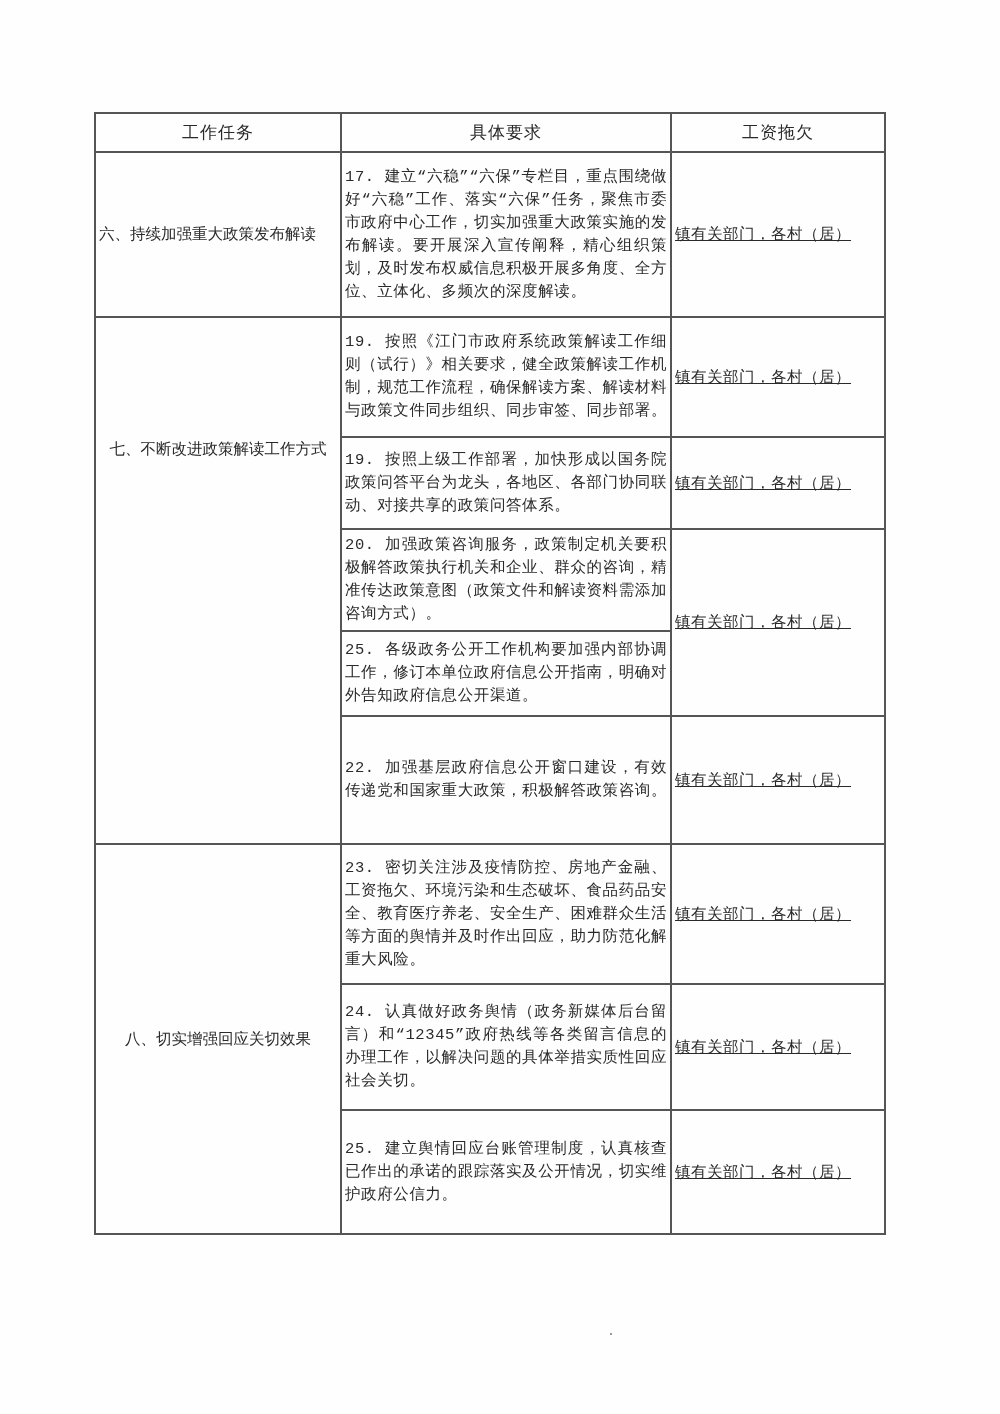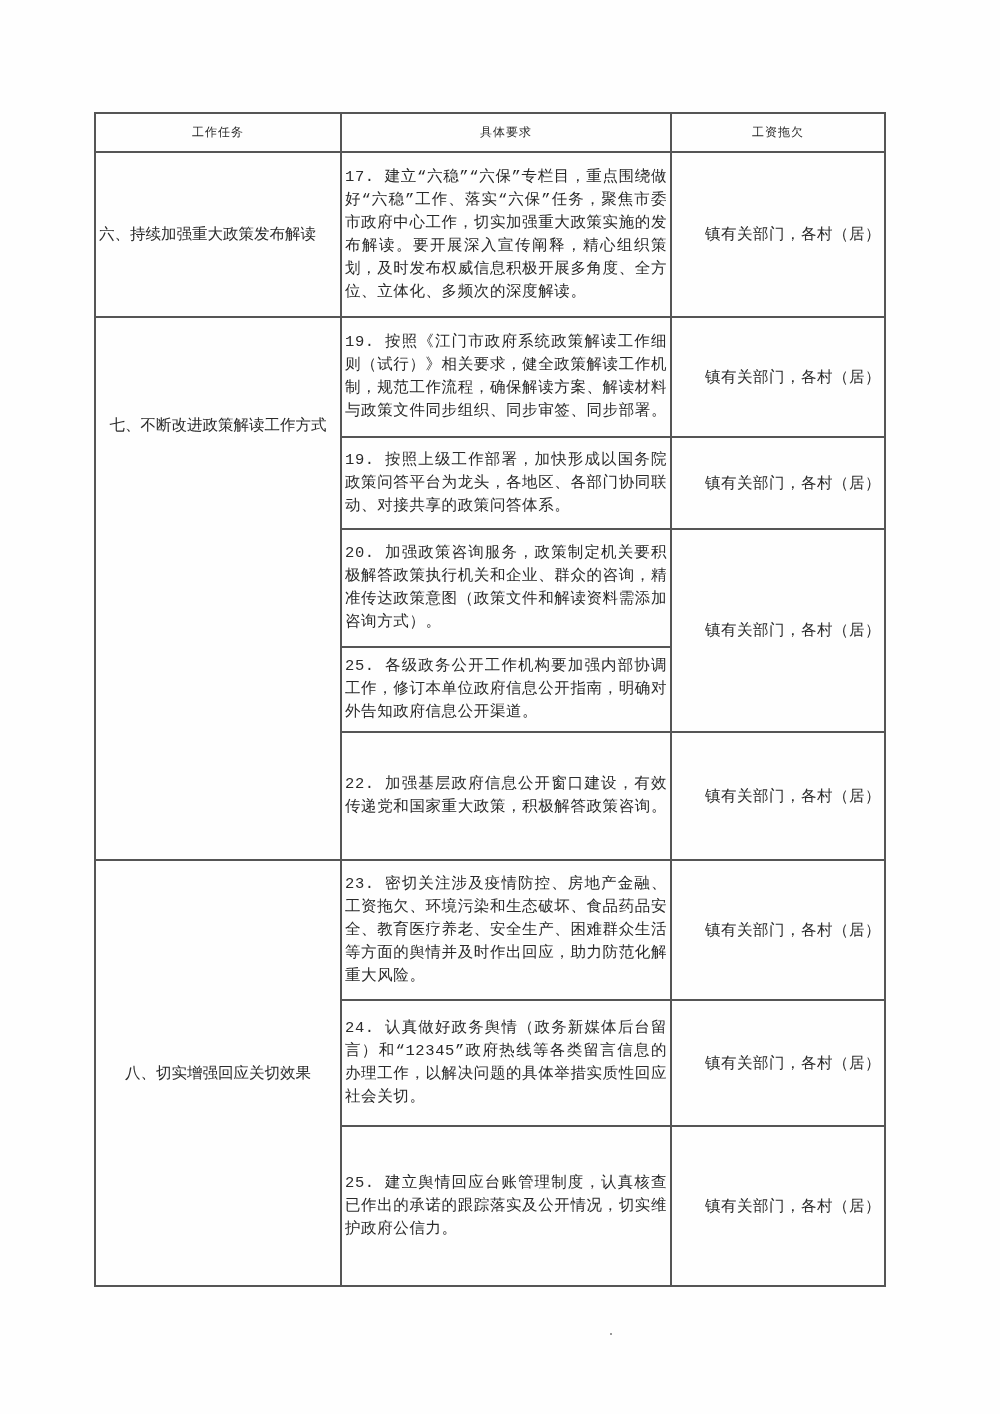--- a/index.html
+++ b/index.html
@@ -7,27 +7,27 @@
            font-family: "DejaVu Serif", "Liberation Serif", serif; color: #2a2a2a; }
     .page { position: absolute; left: 0; top: 0; width: 1000px; height: 1414px; background: #fefefe; }
     table.main {
       position: absolute; left: 94px; top: 112px;
       width: 790px; border-collapse: collapse; table-layout: fixed;
     }
     table.main td, table.main th {
       border: 2px solid #555555; padding: 0 3px; vertical-align: middle;
       font-size: 15.5px; line-height: 23px; font-weight: normal;
     }
-    table.main th { height: 37px; text-align: center; font-size: 12px; letter-spacing: 1px;
+    table.main th { height: 37px; text-align: center; font-size: 17px; letter-spacing: 1px;
                     font-family: "DejaVu Sans", "Liberation Sans", sans-serif; }
     col.c1 { width: 246px; } col.c2 { width: 330px; } col.c3 { width: 214px; }
     td.task { text-align: left; padding-left: 2px; }
     td.task.center { text-align: center; }
     td.req { text-align: justify; letter-spacing: 0.6px; padding-left: 3px; font-family: Liberation Mono, monospace; }
-    td.unit { text-align: right; padding-left: 2px; white-space: nowrap; letter-spacing: 0.5px; }
+    td.unit { text-align: left; padding-left: 2px; white-space: nowrap; letter-spacing: 0.5px; text-decoration: underline; }
     .scan-dot { position: absolute; left: 610px; top: 1333px; width: 2px; height: 2px; background: #999; }
   </style>
 </head>
 <body>
 
 <div class="page">
   <table class="main">
     <colgroup>
         <col class="c1">
         <col class="c2">
@@ -42,49 +42,49 @@
     </thead>
     <tbody>
 
       <tr style="height:165px">
         <td class="task">六、持续加强重大政策发布解读</td>
         <td class="req">17. 建立“六稳”“六保”专栏目，重点围绕做好“六稳”工作、落实“六保”任务，聚焦市委市政府中心工作，切实加强重大政策实施的发布解读。要开展深入宣传阐释，精心组织策划，及时发布权威信息积极开展多角度、全方位、立体化、多频次的深度解读。</td>
         <td class="unit">镇有关部门，各村（居）</td>
       </tr>
 
       <tr style="height:120px">
-        <td class="task center" rowspan="5" style="vertical-align:top; padding-top:96px;margin-top:36px;"><span>七、不断改进政策解读工作方式</span></td>
+        <td class="task center" rowspan="5" style="vertical-align:top; padding-top:120px;margin-top:36px;"><span>七、不断改进政策解读工作方式</span></td>
         <td class="req">19. 按照《江门市政府系统政策解读工作细则（试行）》相关要求，健全政策解读工作机制，规范工作流程，确保解读方案、解读材料与政策文件同步组织、同步审签、同步部署。</td>
         <td class="unit">镇有关部门，各村（居）</td>
       </tr>
       <tr style="height:92px">
         <td class="req">19. 按照上级工作部署，加快形成以国务院政策问答平台为龙头，各地区、各部门协同联动、对接共享的政策问答体系。</td>
         <td class="unit">镇有关部门，各村（居）</td>
       </tr>
-      <tr style="height:118px">
+      <tr style="height:102px">
         <td class="req">20. 加强政策咨询服务，政策制定机关要积极解答政策执行机关和企业、群众的咨询，精准传达政策意图（政策文件和解读资料需添加咨询方式）。</td>
         <td class="unit" rowspan="2">镇有关部门，各村（居）</td>
       </tr>
       <tr style="height:85px">
         <td class="req">25. 各级政务公开工作机构要加强内部协调工作，修订本单位政府信息公开指南，明确对外告知政府信息公开渠道。</td>
       </tr>
       <tr style="height:128px">
         <td class="req">22. 加强基层政府信息公开窗口建设，有效传递党和国家重大政策，积极解答政策咨询。</td>
         <td class="unit">镇有关部门，各村（居）</td>
       </tr>
 
       <tr style="height:140px">
         <td class="task center" rowspan="3">八、切实增强回应关切效果</td>
         <td class="req">23. 密切关注涉及疫情防控、房地产金融、工资拖欠、环境污染和生态破坏、食品药品安全、教育医疗养老、安全生产、困难群众生活等方面的舆情并及时作出回应，助力防范化解重大风险。</td>
         <td class="unit">镇有关部门，各村（居）</td>
       </tr>
       <tr style="height:126px">
         <td class="req">24. 认真做好政务舆情（政务新媒体后台留言）和“12345”政府热线等各类留言信息的办理工作，以解决问题的具体举措实质性回应社会关切。</td>
         <td class="unit">镇有关部门，各村（居）</td>
       </tr>
-      <tr style="height:160px">
+      <tr style="height:124px">
         <td class="req">25. 建立舆情回应台账管理制度，认真核查已作出的承诺的跟踪落实及公开情况，切实维护政府公信力。</td>
         <td class="unit">镇有关部门，各村（居）</td>
       </tr>
     </tbody>
   </table>
   <div class="scan-dot"></div>
 </div>
 
 </body></html>

